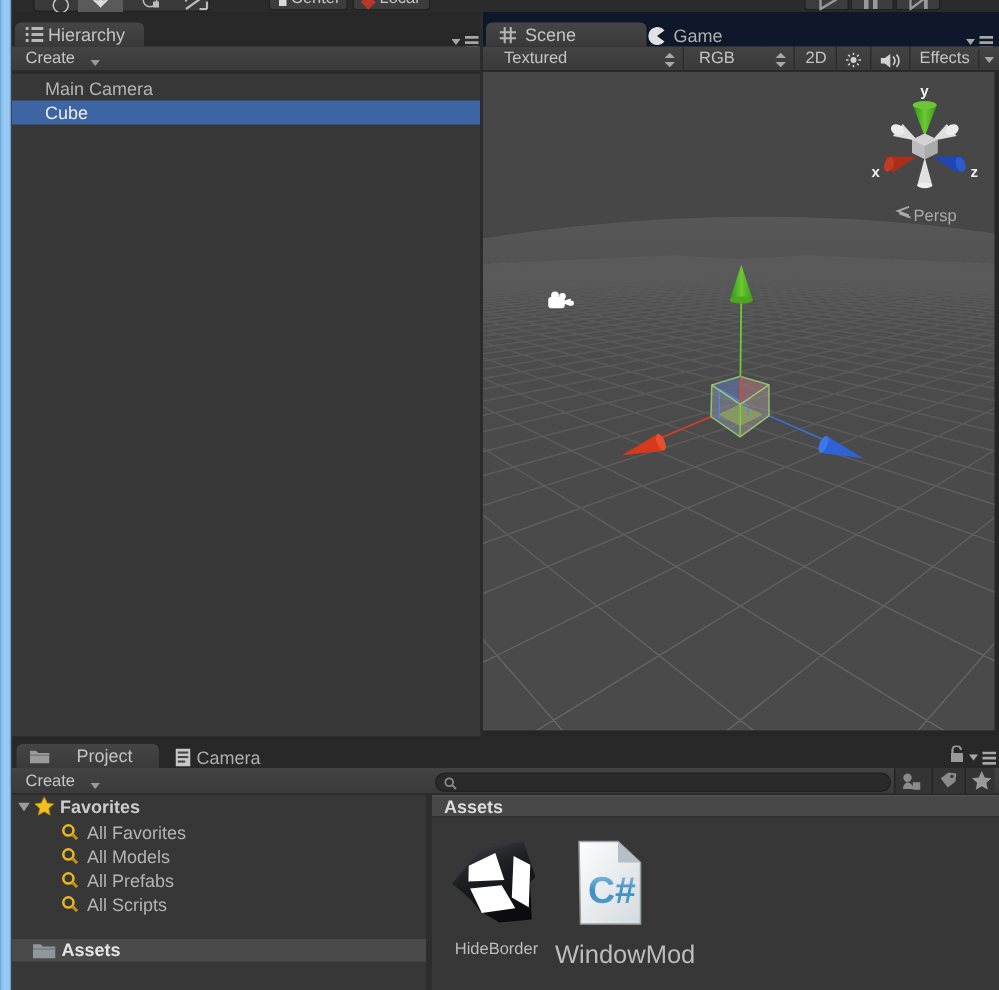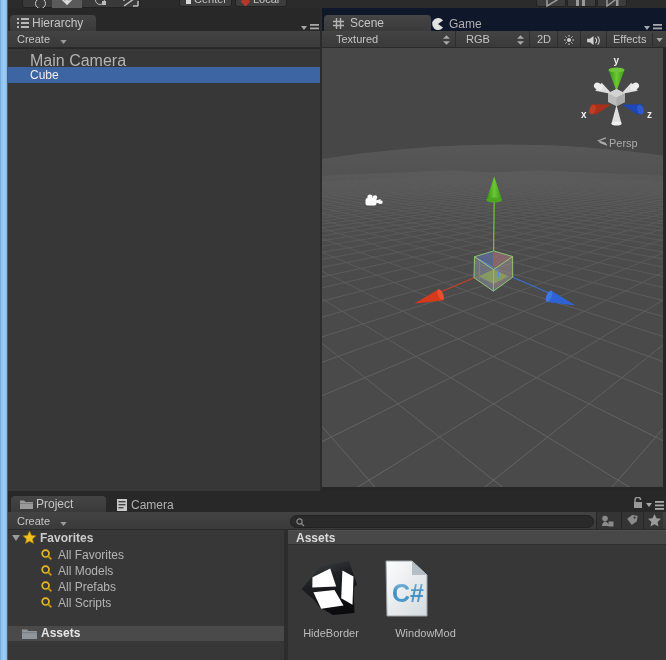--- a/index.html
+++ b/index.html
@@ -73,21 +73,21 @@
         <rect x="9" y="7" width="9" height="1.8"></rect>
       </g>
     </svg>
   <div class="toolbar" style="left:0;top:23px;width:312px;height:17px">
     <span class="txt" style="left:9px;top:2px;font-size:11px;color:#c6c6c6">Create</span>
     <svg class="abs" style="left:52px;top:9px" width="7" height="4" viewBox="0 0 8 5">
         <path d="M0 0l4 5 4-5z" fill="#9a9a9a"></path>
       </svg>
   </div>
   <div class="abs" style="left:0;top:41px;width:312px;height:442px;background:#373737">
-    <div class="txt" style="left:22px;top:3px;font-size:16px;color:#b4b4b4">Main Camera</div>
+    <div class="txt" style="left:22px;top:3px;font-size:12px;color:#b4b4b4">Main Camera</div>
     <div class="abs" style="left:0;top:18px;width:312px;height:16px;background:#3d64a3">
       <span class="txt" style="left:22px;top:1px;font-size:12px;color:#eee">Cube</span>
       </div>
   </div>
 </div>
 
 <div class="abs" style="left:322px;top:8px;width:344px;height:40px;background:#0f172a">
   <div class="tab" style="left:2px;top:7px;width:107px">
     <svg class="abs" style="left:9px;top:3px" width="11" height="11" viewBox="0 0 11 11">
         <path d="M3.5 0v11M7.5 0v11M0 3.5h11M0 7.5h11" stroke="#b4b4b4" stroke-width="1.4"></path>
@@ -235,21 +235,21 @@
 </svg>
 <div class="abs" style="left:341px;top:0;width:3px;height:443px;background:#262626"></div>
 </div>
 
 <div class="abs" style="left:8px;top:491px;width:658px;height:169px;background:#282828">
   <div class="tab" style="left:3px;top:5px;width:95px">
     <svg class="abs" style="left:9px;top:3px" width="13" height="10" viewBox="0 0 13 10">
         <path d="M0 1.5h4l1.5 1.5H13V10H0z" fill="#9a9a9a"></path>
         <path d="M0 4h13v1H0z" fill="#7c7c7c"></path>
       </svg>
-    <span style="margin-left:25px">Project</span></div>
+    <span style="margin-left:40px">Project</span></div>
   <svg class="abs" style="left:109px;top:8px" width="10" height="12" viewBox="0 0 10 12">
       <rect x="0" y="0" width="10" height="12" fill="#c8c8c8"></rect>
       <g fill="#444">
         <rect x="1.5" y="2" width="7" height="1.4"></rect>
         <rect x="1.5" y="5" width="7" height="1.4"></rect>
         <rect x="1.5" y="8" width="5" height="1.4"></rect>
       </g>
     </svg>
   <span class="txt" style="left:123px;top:7px;font-size:12px;color:#b0b0b0">Camera</span>
   <svg class="abs" style="left:625px;top:6px" width="12" height="11" viewBox="0 0 12 11">
@@ -360,15 +360,15 @@
       <linearGradient id="cs" x1="0" y1="0" x2="0" y2="1">
             <stop offset="0" stop-color="#8ec4e4"></stop>
             <stop offset="0.5" stop-color="#3f8ec4"></stop>
             <stop offset="1" stop-color="#5aa2d0"></stop>
           </linearGradient>
         </defs>
       <polygon points="1,1 27,1 42,15 42,56 2,56" fill="url(#pg)" stroke="#9aa2a8" stroke-width="1"></polygon>
       <polygon points="27,1 42,15 27,15" fill="#b4bfc6"></polygon>
       <text x="7" y="42" font-family="Liberation Sans,sans-serif" font-weight="bold" font-size="25" fill="url(#cs)">C#</text>
     </svg>
-    <span class="txt" style="left:100px;top:97px;width:75px;text-align:center;font-size:11px;color:#bdbdbd">WindowMod</span>
+    <span class="txt" style="left:82px;top:97px;width:75px;text-align:center;font-size:17px;color:#bdbdbd">WindowMod</span>
   </div>
 </div>
 
 </body></html>

